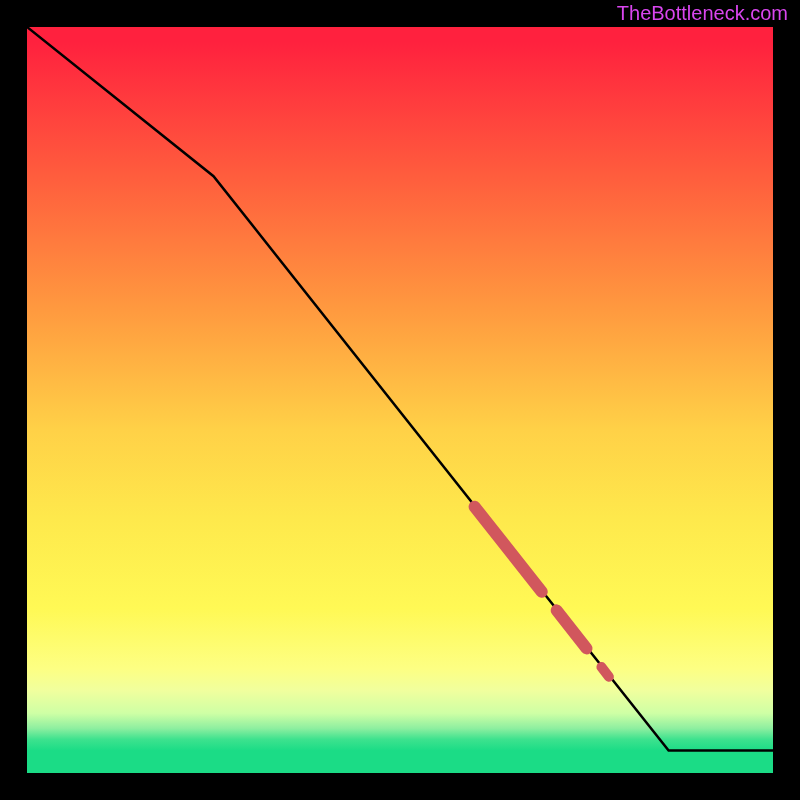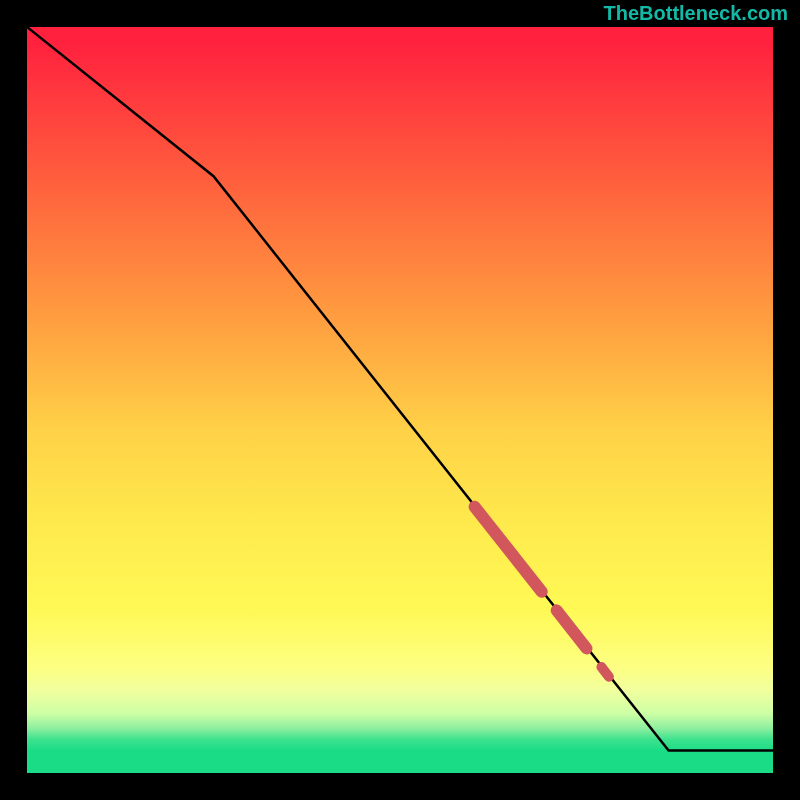--- a/index.html
+++ b/index.html
@@ -9,22 +9,22 @@
     background: #000;
     position: relative;
     font-family: Arial, Helvetica, sans-serif;
     overflow: hidden;
   }
   .watermark {
     position: absolute;
     top: 2px;
     right: 12px;
     font-size: 20px;
-    font-weight: 700;
-    color: #14b8a6;
+    font-weight: 400;
+    color: #d946ef;
     z-index: 10;
   }
   .plot-area {
     position: absolute;
     left: 27px;
     top: 27px;
     width: 746px;
     height: 746px;
     background: linear-gradient(
       to bottom,

